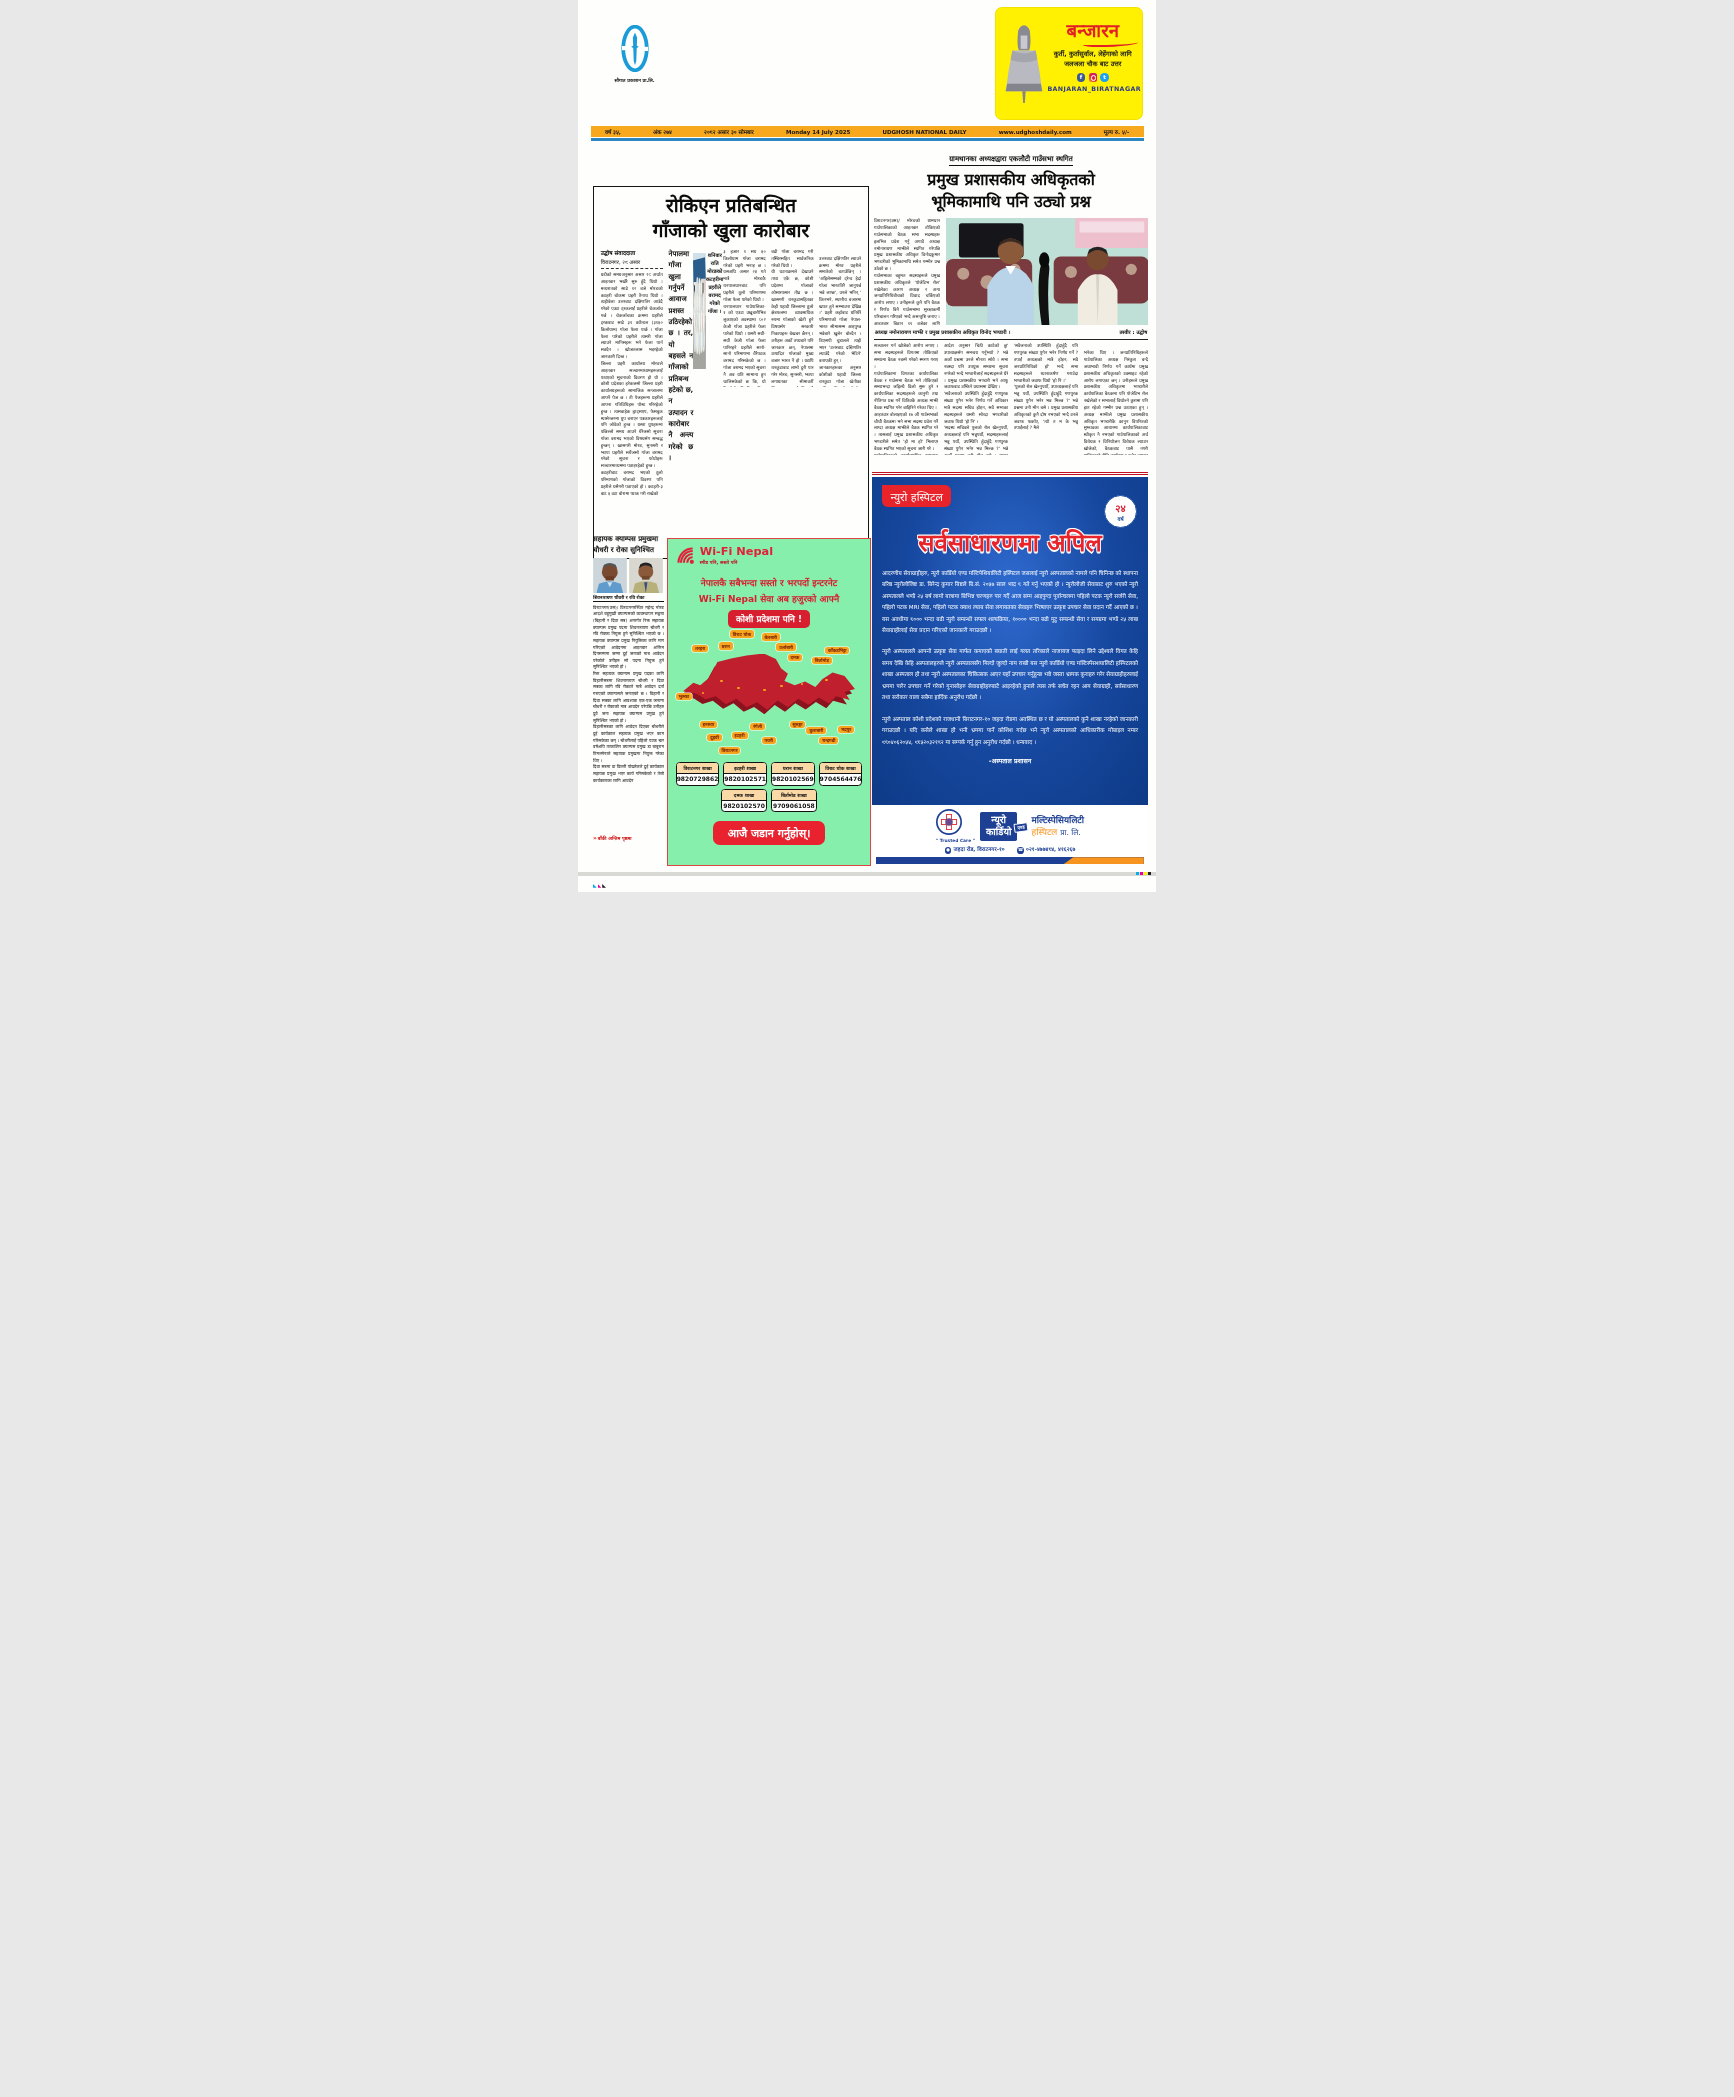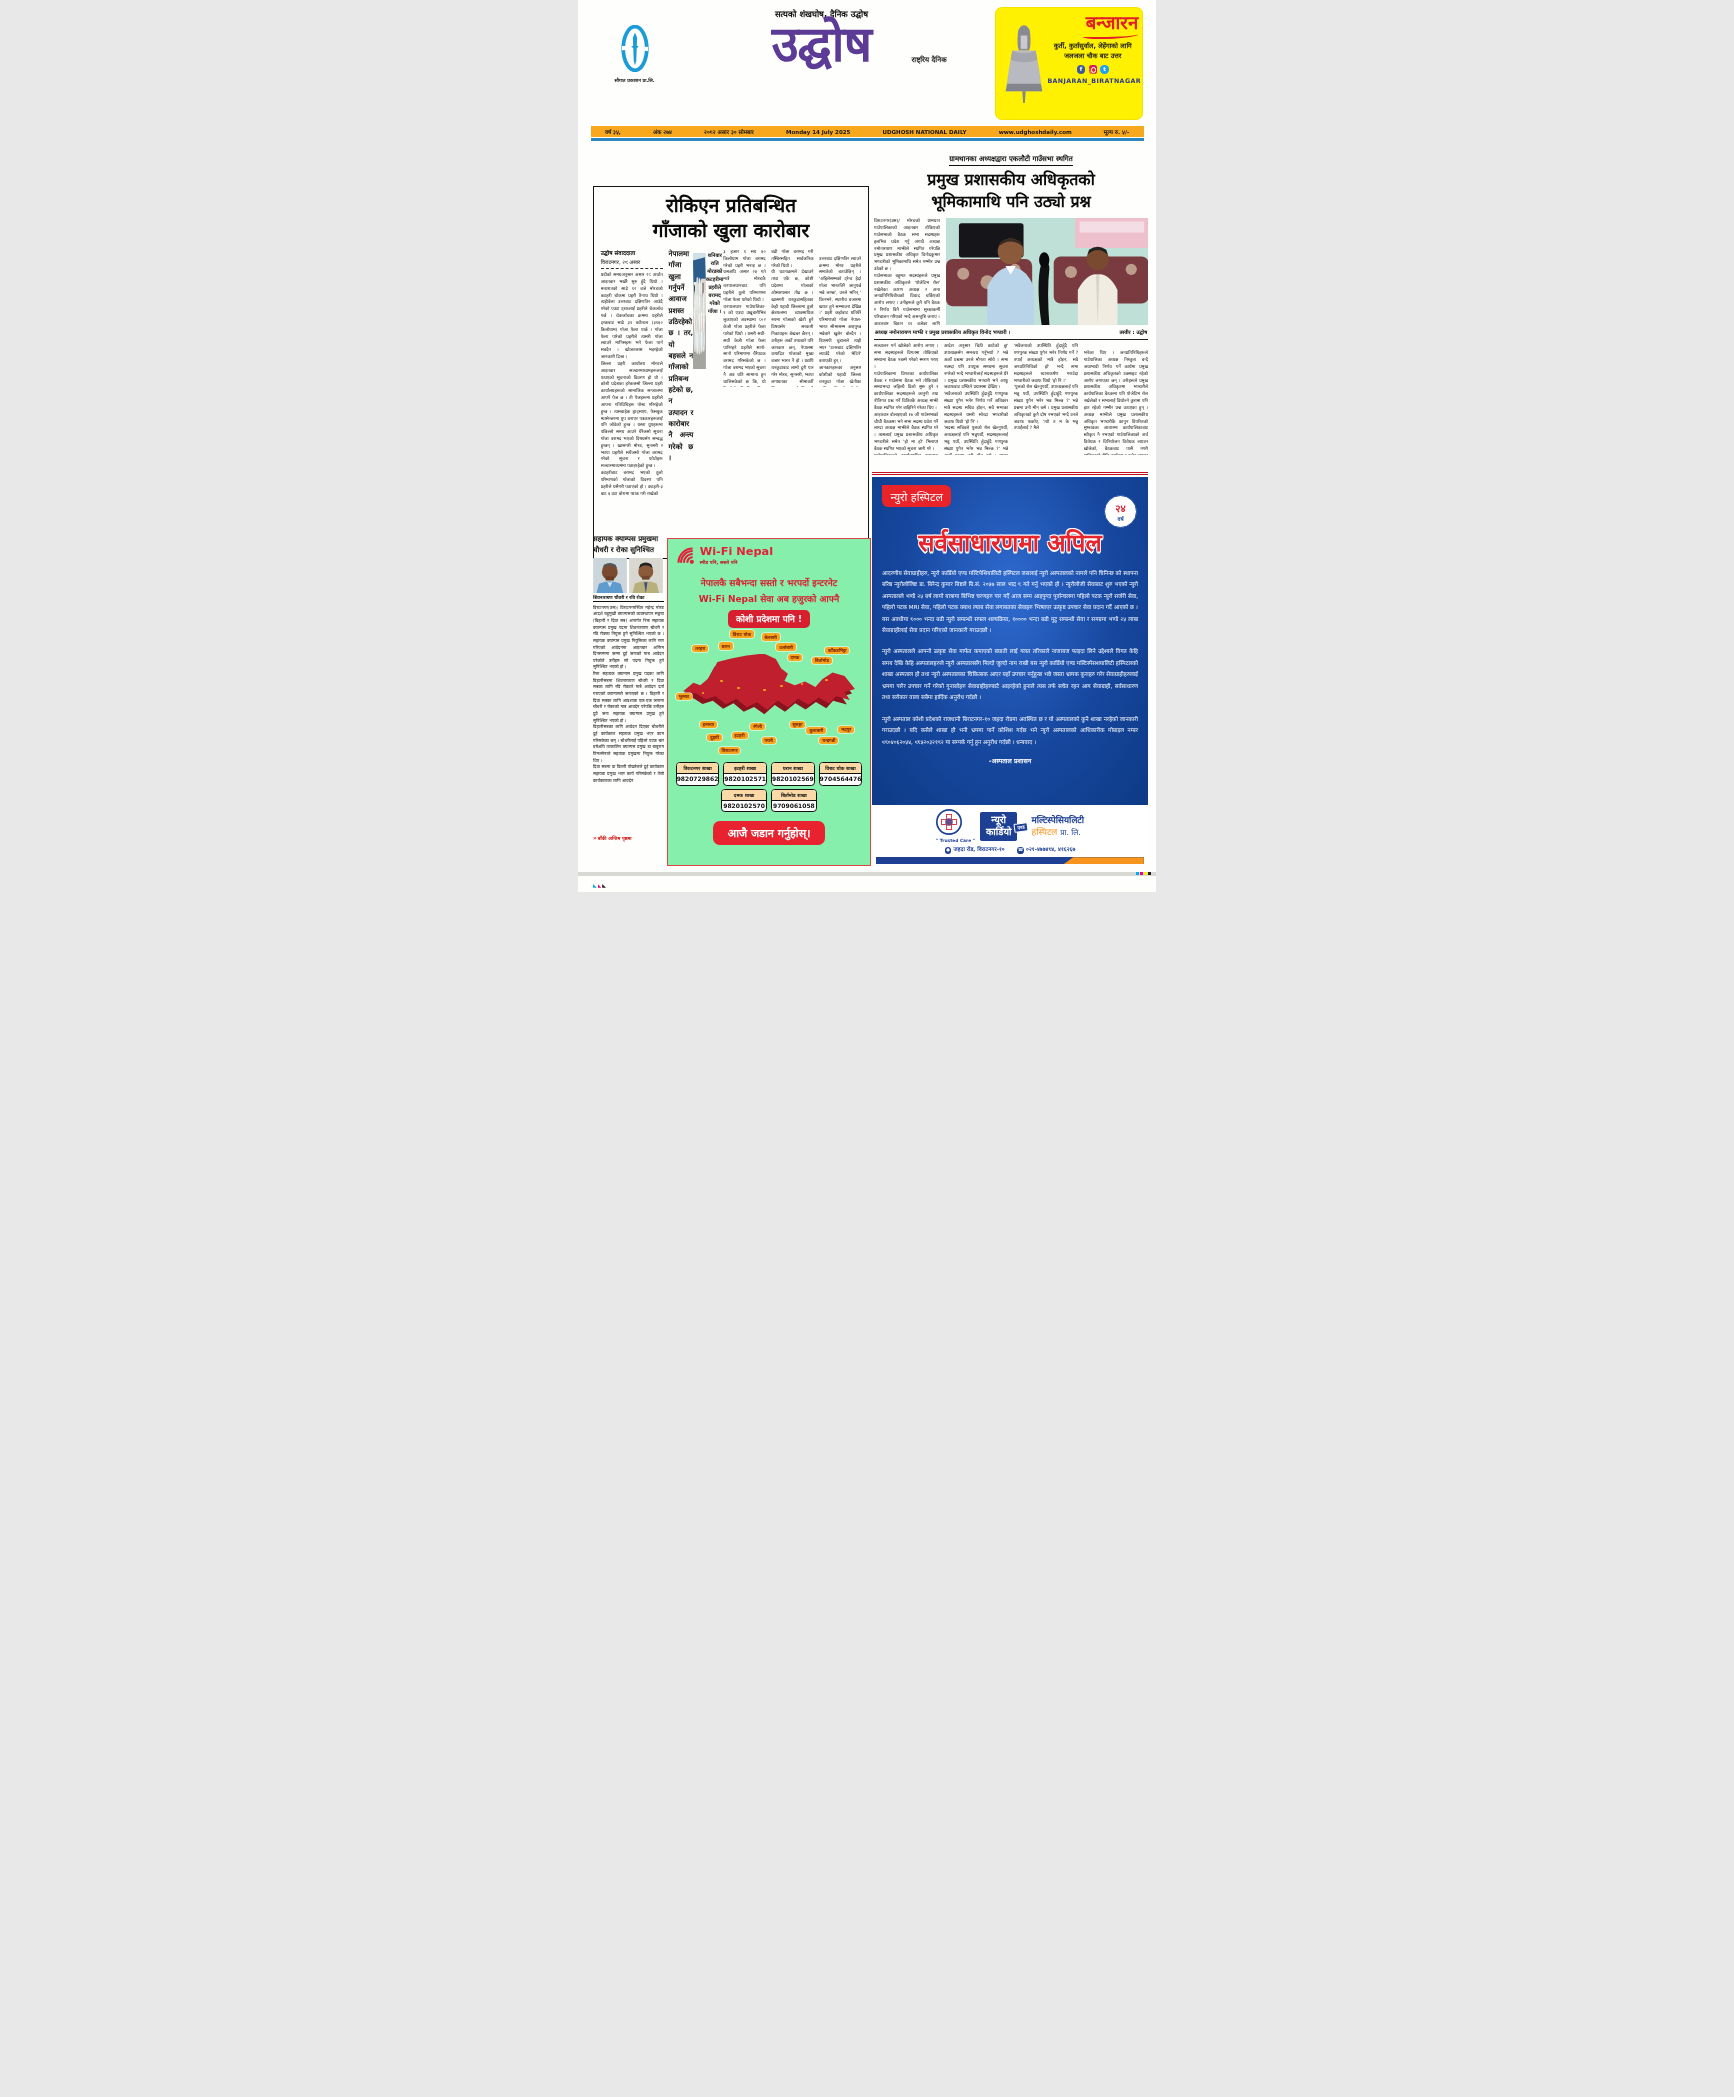--- a/index.html
+++ b/index.html
@@ -11,21 +11,21 @@
   .publisher { font-size:4.8px; font-weight:bold; color:#1a1a1a; margin-top:2.5px; }
   .title-block { position:absolute; left:126px; top:7.6px; width:235px; text-align:center; }
   .tagline { font-size:8.4px; font-weight:bold; color:#111; }
   .np-title { font-size:49px; font-weight:800; color:#5b3b95; line-height:1.05; letter-spacing:-0.8px; }
   .np-subtitle { position:absolute; right:-7.6px; bottom:5.9px; font-size:7.1px; font-weight:bold; color:#222; }
 
   
   .banner-ad { position:absolute; right:12.6px; top:6.7px; width:148px; height:113px; background:#FFF101; border-radius:6.7px; border:1.3px solid #f2e200; display:flex; padding:4.2px; }
   .banner-left { width:34%; display:flex; align-items:center; justify-content:center; }
   .banner-right { width:66%; text-align:center; position:relative; }
-  .banner-title { font-size:18.5px; font-weight:800; color:#E21E26; line-height:1.05; margin-top:1px;text-align:right; }
+  .banner-title { font-size:18.5px; font-weight:800; color:#E21E26; line-height:1.05; margin-top:9px; }
   .banner-swoosh { width:55px; height:6.7px; border-bottom:2.1px solid #E21E26; border-radius:0 0 100% 40%; margin:0 0 3.4px auto; }
   .banner-line { font-size:6.5px; font-weight:800; color:#1a1a1a; line-height:1.5; }
   .banner-icons { display:flex; justify-content:center; gap:3.4px; margin-top:3.4px; }
   .icon-fb, .icon-tw { width:8.4px; height:8.4px; border-radius:50%; color:#fff; font-size:5.5px; font-weight:bold; line-height:8.4px; text-align:center; }
   .icon-fb { background:#3b5998; }
   .icon-tw { background:#1da1f2; }
   .icon-ig { width:8.4px; height:8.4px; border-radius:2.5px; background:linear-gradient(45deg,#f09433,#dc2743,#bc1888); position:relative; }
   .icon-ig::after { content:""; position:absolute; left:2.1px; top:2.1px; width:3.4px; height:3.4px; border:0.8px solid #fff; border-radius:50%; }
   .banner-handle { font-size:6.3px; font-weight:800; color:#2B3990; letter-spacing:0.4px; margin-top:2.9px; }
 
@@ -141,25 +141,20 @@
     <svg width="28" height="47" viewBox="0 0 66 112">
       <ellipse cx="33" cy="56" rx="28" ry="52" fill="none" stroke="#1B9CD8" stroke-width="9"></ellipse>
       <rect x="2" y="50" width="30" height="10" fill="#fff"></rect>
       <rect x="34" y="52" width="30" height="10" fill="#fff"></rect>
       <path d="M33 18 L38 30 L36 86 L33 96 L30 86 L28 30 Z" fill="#1B9CD8"></path>
       <path d="M24 52 Q33 44 42 52 Q33 60 24 52" fill="#1B9CD8"></path>
     </svg>
     <div class="publisher">सौगात प्रकाशन प्रा.लि.</div>
   </div>
 
-  <div class="title-block">
-    <div class="tagline">सत्यको शंखघोष, दैनिक उद्घोष</div>
-    <div class="np-title">उद्घोष</div>
-    <div class="np-subtitle">राष्ट्रिय दैनिक</div>
-  </div>
 
   <div class="banner-ad">
     <div class="banner-left">
       <svg width="40" height="84" viewBox="0 0 96 200">
         <circle cx="48" cy="22" r="12" fill="#9a9aa0"></circle>
         <path d="M34 22 Q30 60 36 70 L60 70 Q66 60 62 22 Q55 10 48 10 Q41 10 34 22" fill="#8a8a92"></path>
         <rect x="40" y="34" width="16" height="32" fill="#c9c9cf"></rect>
         <path d="M20 70 Q10 120 4 168 L92 168 Q86 120 76 70 Z" fill="#b9b9c1"></path>
         <path d="M20 70 Q48 84 76 70 L80 92 Q48 104 16 92 Z" fill="#a5a5ad"></path>
         <path d="M8 150 L88 150 L92 168 L4 168 Z" fill="#84848c"></path>

